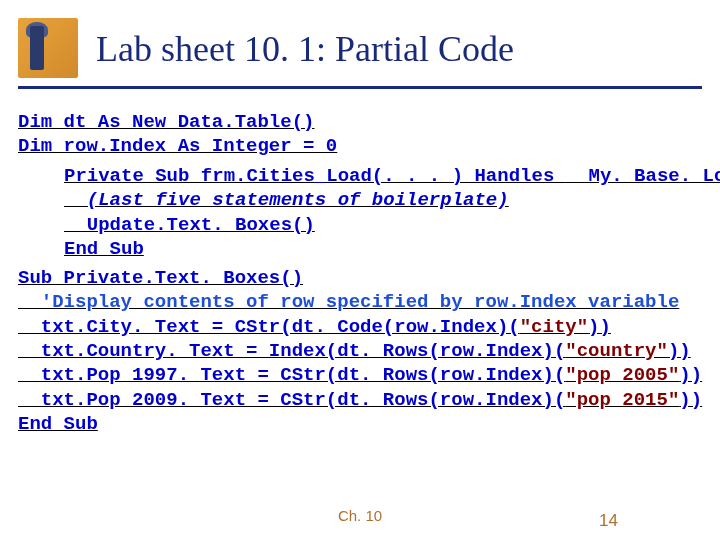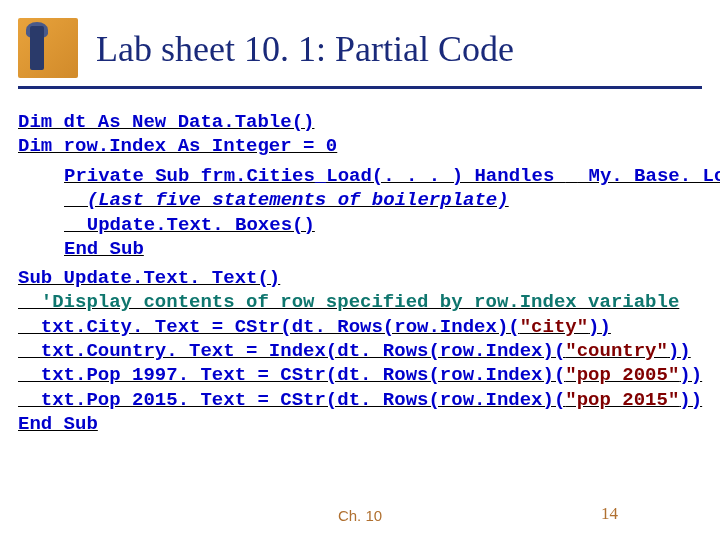--- a/index.html
+++ b/index.html
@@ -71,63 +71,63 @@
     font-size: 19px;
     font-weight: bold;
     line-height: 1.28;
     white-space: pre;
     color: #000;
     text-decoration: underline;
   }
   .block1 { top: 110px; }
   .block2 { top: 164px; margin-left: 46px; }
   .block3 { top: 266px; }
-  .green { color: #0f766e; }
+  .green { color: #1d4ed8; }
   .maroon { color: #800000; }
   .blue { color: #0000cc; }
   .italic { font-style: italic; }
   .footer-center {
     position: absolute;
     bottom: 16px;
     left: 0;
     width: 720px;
     text-align: center;
     font-size: 15px;
     color: #b07030;
     font-family: Arial, sans-serif;
   }
   .footer-right {
     position: absolute;
-    bottom: 16px;
+    bottom: 9px;
     right: 26px;
     font-size: 17px;
     color: #b07030;
-    font-family: Liberation Serif, serif;
+    font-family: Liberation Sans, sans-serif;
     margin-top: 12px;
   }
 </style>
 </head>
 <body>
 
 <div class="slide">
   <div class="logo"></div>
   <div class="title">Lab sheet 10. 1: Partial Code</div>
   <div class="title-underline"></div>
 
   <div class="code-block block1"><span class="blue">Dim dt As New Data.Table()</span>
 <span class="blue">Dim row.Index As Integer = 0</span></div>
 
   <div class="code-block block2"><span class="blue">Private Sub frm.Cities_Load(. . . ) Handles </span><span>_</span><span class="blue"> My. Base. Load</span>
 <span class="blue italic">  (Last five statements of boilerplate)</span>
 <span class="blue">  Update.Text. Boxes()</span>
 <span class="blue">End Sub</span></div>
 
-  <div class="code-block block3"><span class="blue">Sub Update.Text. Text()</span>
+  <div class="code-block block3"><span class="blue">Sub Private.Text. Boxes()</span>
 <span class="green">  'Display contents of row specified by row.Index variable</span>
-<span class="blue">  txt.City. Text = CStr(dt. Rows(row.Index)(</span><span class="maroon">"city"</span><span class="blue">))</span>
+<span class="blue">  txt.City. Text = CStr(dt. Code(row.Index)(</span><span class="maroon">"city"</span><span class="blue">))</span>
 <span class="blue">  txt.Country. Text = Index(dt. Rows(row.Index)(</span><span class="maroon">"country"</span><span class="blue">))</span>
 <span class="blue">  txt.Pop 1997. Text = CStr(dt. Rows(row.Index)(</span><span class="maroon">"pop 2005"</span><span class="blue">))</span>
-<span class="blue">  txt.Pop 2015. Text = CStr(dt. Rows(row.Index)(</span><span class="maroon">"pop 2015"</span><span class="blue">))</span>
+<span class="blue">  txt.Pop 2009. Text = CStr(dt. Rows(row.Index)(</span><span class="maroon">"pop 2015"</span><span class="blue">))</span>
 <span class="blue">End Sub</span></div>
 
   <div class="footer-center">Ch. 10</div>
   <div class="footer-right">14</div>
 </div>
 
 </body></html>

